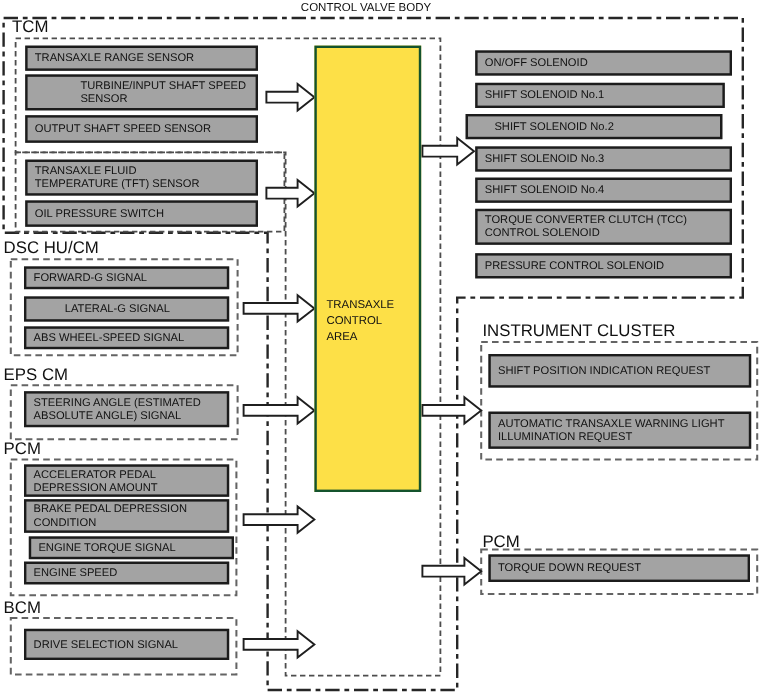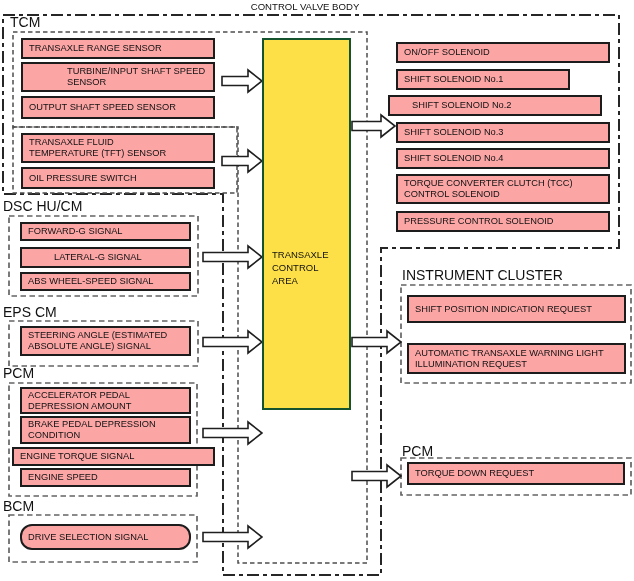--- a/index.html
+++ b/index.html
@@ -2,21 +2,21 @@
 <html><head>
 <meta charset="utf-8">
 <style>
   html,body{margin:0;padding:0;background:#fff;}
   .stage{
     position:relative;width:634px;height:581px;background:#ffffff;overflow:hidden;
     font-family:"Liberation Sans",sans-serif;color:#111;
   }
   .lines{position:absolute;left:0;top:0;width:634px;height:581px;}
   .box{
-    position:absolute;box-sizing:border-box;background:#fca5a5;border:2px solid #1c1c1c;
+    position:absolute;box-sizing:border-box;background:#a3a3a3;border:2px solid #1c1c1c;
     display:flex;align-items:center;padding:1px 4px 1px 6px;
     font-size:9.3px;line-height:10.9px;white-space:pre-line;color:#111;
   }
   .lbl{
     position:absolute;font-size:14px;line-height:10px;white-space:nowrap;color:#111;
   }
   .title{
     position:absolute;left:175px;top:1px;width:260px;text-align:center;
     font-size:9.6px;line-height:11px;color:#111;white-space:nowrap;
   }
@@ -82,33 +82,33 @@
   <div class="box" style="left:20px;top:247px;width:171px;height:21px;padding-left:32px;">LATERAL-G SIGNAL</div>
   <div class="box" style="left:20px;top:272px;width:171px;height:19px;">ABS WHEEL-SPEED SIGNAL</div>
 
   <div class="box" style="left:20px;top:326px;width:171px;height:30px;">STEERING ANGLE (ESTIMATED
 ABSOLUTE ANGLE) SIGNAL</div>
 
   <div class="box" style="left:20px;top:387px;width:171px;height:27px;">ACCELERATOR PEDAL
 DEPRESSION AMOUNT</div>
   <div class="box" style="left:20px;top:416px;width:171px;height:28px;">BRAKE  PEDAL DEPRESSION
 CONDITION</div>
-  <div class="box" style="left:12px;top:447px;width:203px;height:19px;">ENGINE TORQUE SIGNAL</div>
+  <div class="box" style="left:24px;top:447px;width:171px;height:19px;">ENGINE TORQUE SIGNAL</div>
   <div class="box" style="left:20px;top:468px;width:171px;height:19px;">ENGINE SPEED</div>
 
-  <div class="box" style="left:20px;top:524px;width:171px;height:26px;border-radius:12px;">DRIVE SELECTION SIGNAL</div>
+  <div class="box" style="left:20px;top:524px;width:171px;height:26px;">DRIVE SELECTION SIGNAL</div>
 
   <div class="center-box">
     <div class="center-text">TRANSAXLE
 CONTROL
 AREA</div>
   </div>
 
   <div class="box" style="left:396px;top:42px;width:214px;height:21px;">ON/OFF SOLENOID</div>
-  <div class="box" style="left:396px;top:69px;width:174px;height:21px;">SHIFT SOLENOID No.1</div>
+  <div class="box" style="left:396px;top:69px;width:208px;height:21px;">SHIFT SOLENOID No.1</div>
   <div class="box" style="left:388px;top:95px;width:214px;height:21px;padding-left:22px;">SHIFT SOLENOID No.2</div>
   <div class="box" style="left:396px;top:122px;width:214px;height:21px;">SHIFT SOLENOID No.3</div>
   <div class="box" style="left:396px;top:148px;width:214px;height:21px;">SHIFT SOLENOID No.4</div>
   <div class="box" style="left:396px;top:174px;width:214px;height:30px;">TORQUE CONVERTER CLUTCH (TCC)
 CONTROL SOLENOID</div>
   <div class="box" style="left:396px;top:211px;width:214px;height:21px;">PRESSURE CONTROL SOLENOID</div>
 
   <div class="box" style="left:407px;top:295px;width:219px;height:28px;">SHIFT POSITION INDICATION REQUEST</div>
   <div class="box" style="left:407px;top:343px;width:219px;height:31px;">AUTOMATIC TRANSAXLE WARNING LIGHT
 ILLUMINATION REQUEST</div>

